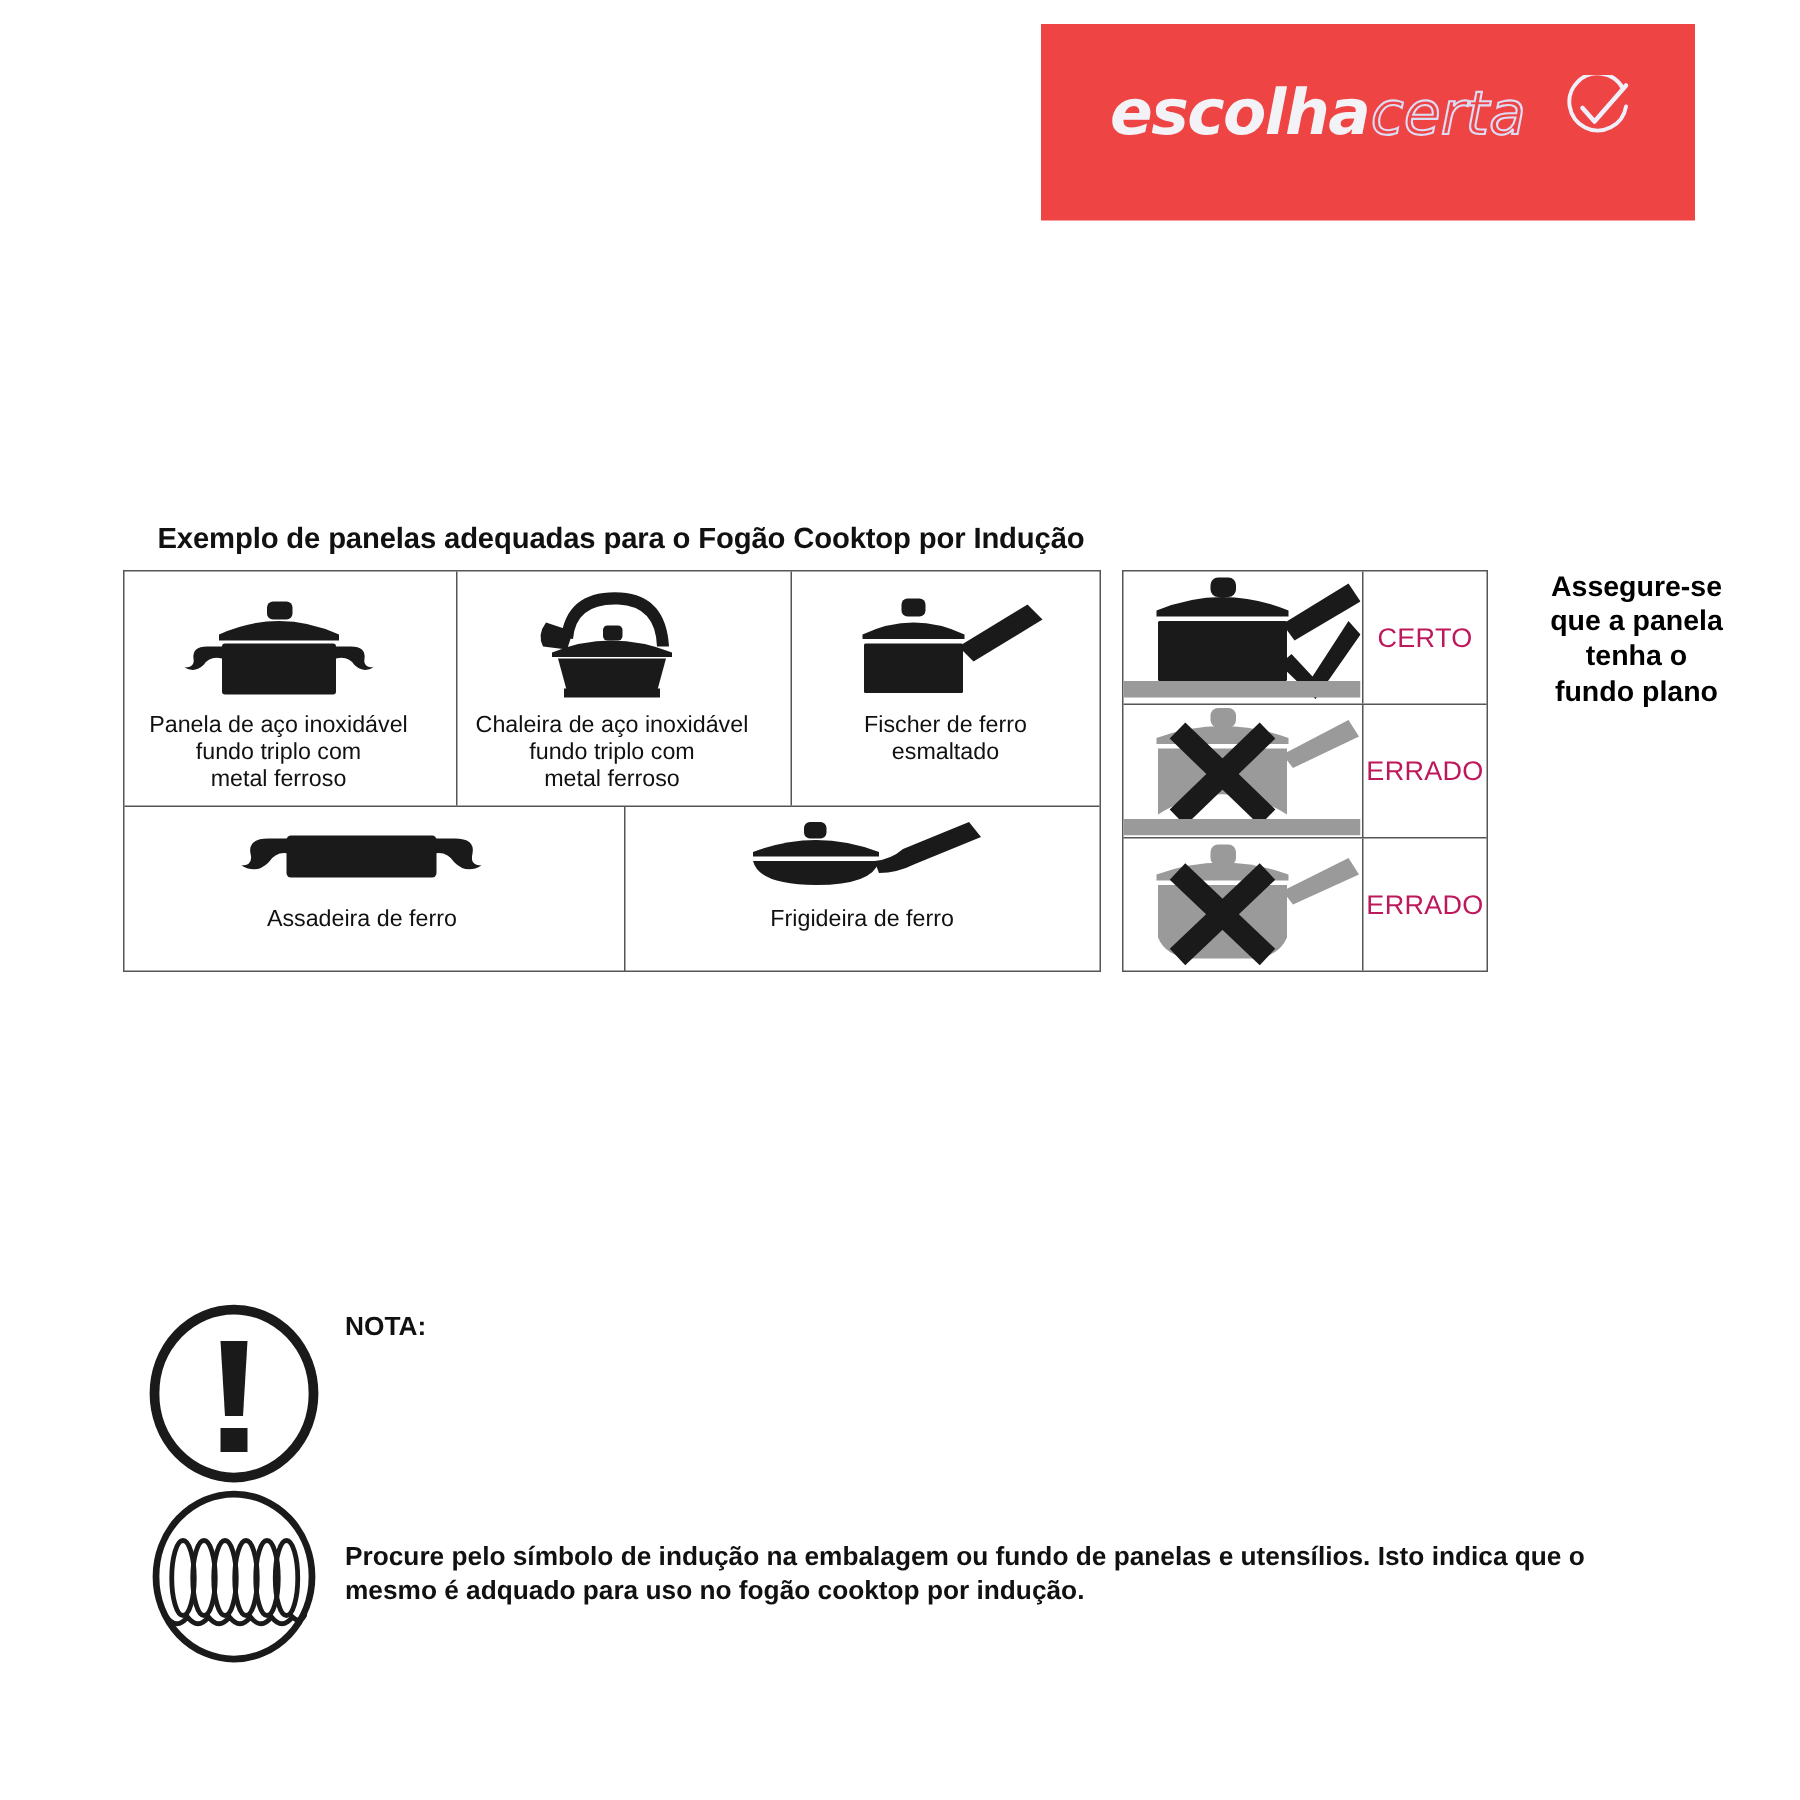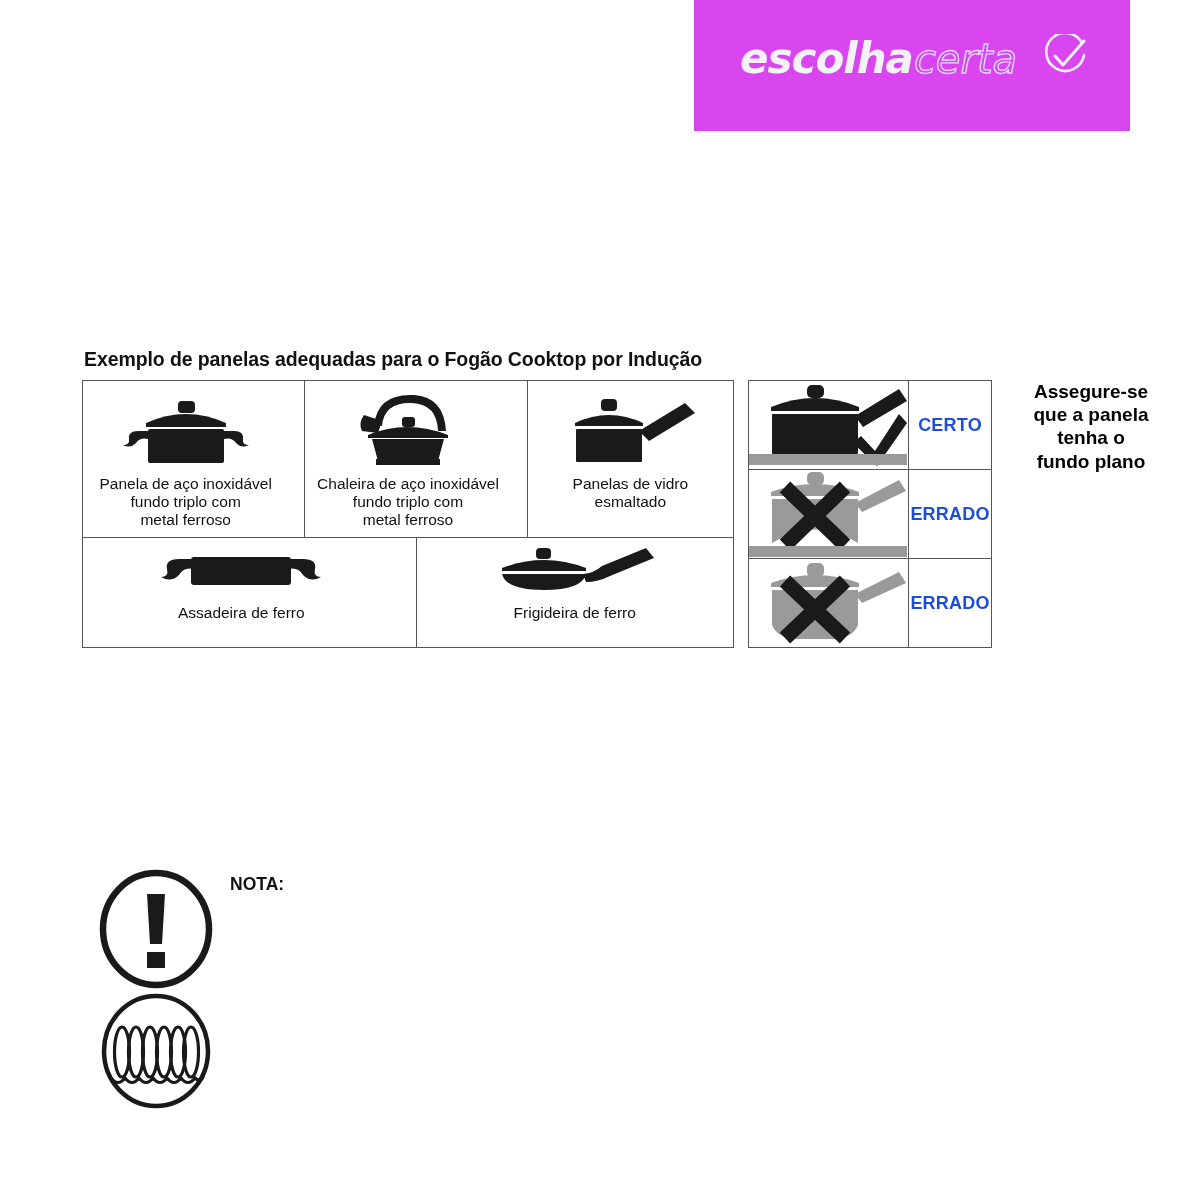--- a/index.html
+++ b/index.html
@@ -13,24 +13,24 @@
     position: relative;
     font-family: "Liberation Sans", sans-serif;
     color: #111111;
     overflow: hidden;
   }
 
   
   #brand-banner {
     position: absolute;
     left: 694px;
-    top: 0px;
+    top: 16px;
     width: 436px;
     height: 131px;
-    background: #d946ef;
+    background: #ef4444;
   }
   #brand-wordmark {
     position: absolute;
     left: 46px;
     top: 38px;
     display: flex;
     align-items: baseline;
     height: 56px;
   }
   #brand-escolha {
@@ -57,21 +57,21 @@
     position: absolute;
     left: 348px;
     top: 34px;
     width: 46px;
     height: 46px;
   }
 
   
   #section-title {
     position: absolute;
-    left: 84px;
+    left: 105px;
     top: 348px;
     font-size: 19.5px;
     font-weight: 700;
     color: #111111;
     white-space: nowrap;
     letter-spacing: -0.1px;
   }
 
   
   #examples-table {
@@ -147,23 +147,23 @@
     overflow: hidden;
     box-sizing: border-box;
     border-right: 1.5px solid #555555;
   }
   .vd-verdict {
     flex: 1 1 auto;
     display: flex;
     align-items: center;
     justify-content: center;
     font-size: 18px;
-    font-weight: 700;
+    font-weight: 400;
     letter-spacing: 0.2px;
-    color: #1d4ed8;
+    color: #be185d;
   }
 
   
   #flat-bottom-note {
     position: absolute;
     left: 1000px;
     top: 380px;
     width: 182px;
     font-size: 19px;
     font-weight: 700;
@@ -284,21 +284,21 @@
         <svg width="142" height="74" viewBox="0 0 142 74">
           <g fill="#1a1a1a">
             <rect x="42" y="6" width="16" height="12" rx="4"></rect>
             <path d="M16 30 Q50 14 84 30 L84 33 L16 33 Z"></path>
             <rect x="17" y="36" width="66" height="33" rx="1"></rect>
 
             <path d="M80 38 L126 10 L136 20 L90 48 Z"></path>
           </g>
         </svg>
       </div>
-      <div class="ex-label" style="white-space:pre-line">Panelas de vidro
+      <div class="ex-label" style="white-space:pre-line">Fischer de ferro
 esmaltado</div>
     </div>
   </div>
 
   <div class="ex-row row-bottom">
 
     <div class="ex-cell">
       <div class="ex-icon">
         <svg width="168" height="46" viewBox="0 0 168 46">
           <g fill="#1a1a1a">
@@ -421,14 +421,17 @@
           <ellipse cx="26" cy="60" rx="7.5" ry="25"></ellipse>
           <ellipse cx="40" cy="60" rx="7.5" ry="25"></ellipse>
           <ellipse cx="54" cy="60" rx="7.5" ry="25"></ellipse>
           <ellipse cx="68" cy="60" rx="7.5" ry="25"></ellipse>
           <ellipse cx="82" cy="60" rx="7.5" ry="25"></ellipse>
           <ellipse cx="95" cy="60" rx="7.5" ry="25"></ellipse>
           <path d="M15 86 Q22 95 29 86 Q36 95 43 86 Q50 95 57 86 Q64 95 71 86 Q78 95 85 86 Q92 95 99 86 Q104 91 107 85"></path>
         </g>
       </svg>
     </div>
+    <div class="note-text">
+      <div class="note-body">Procure pelo símbolo de indução na embalagem ou fundo de panelas e utensílios. Isto indica que o mesmo é adquado para uso no fogão cooktop por indução.</div>
+    </div>
   </div>
 </div>
 
 </body></html>

